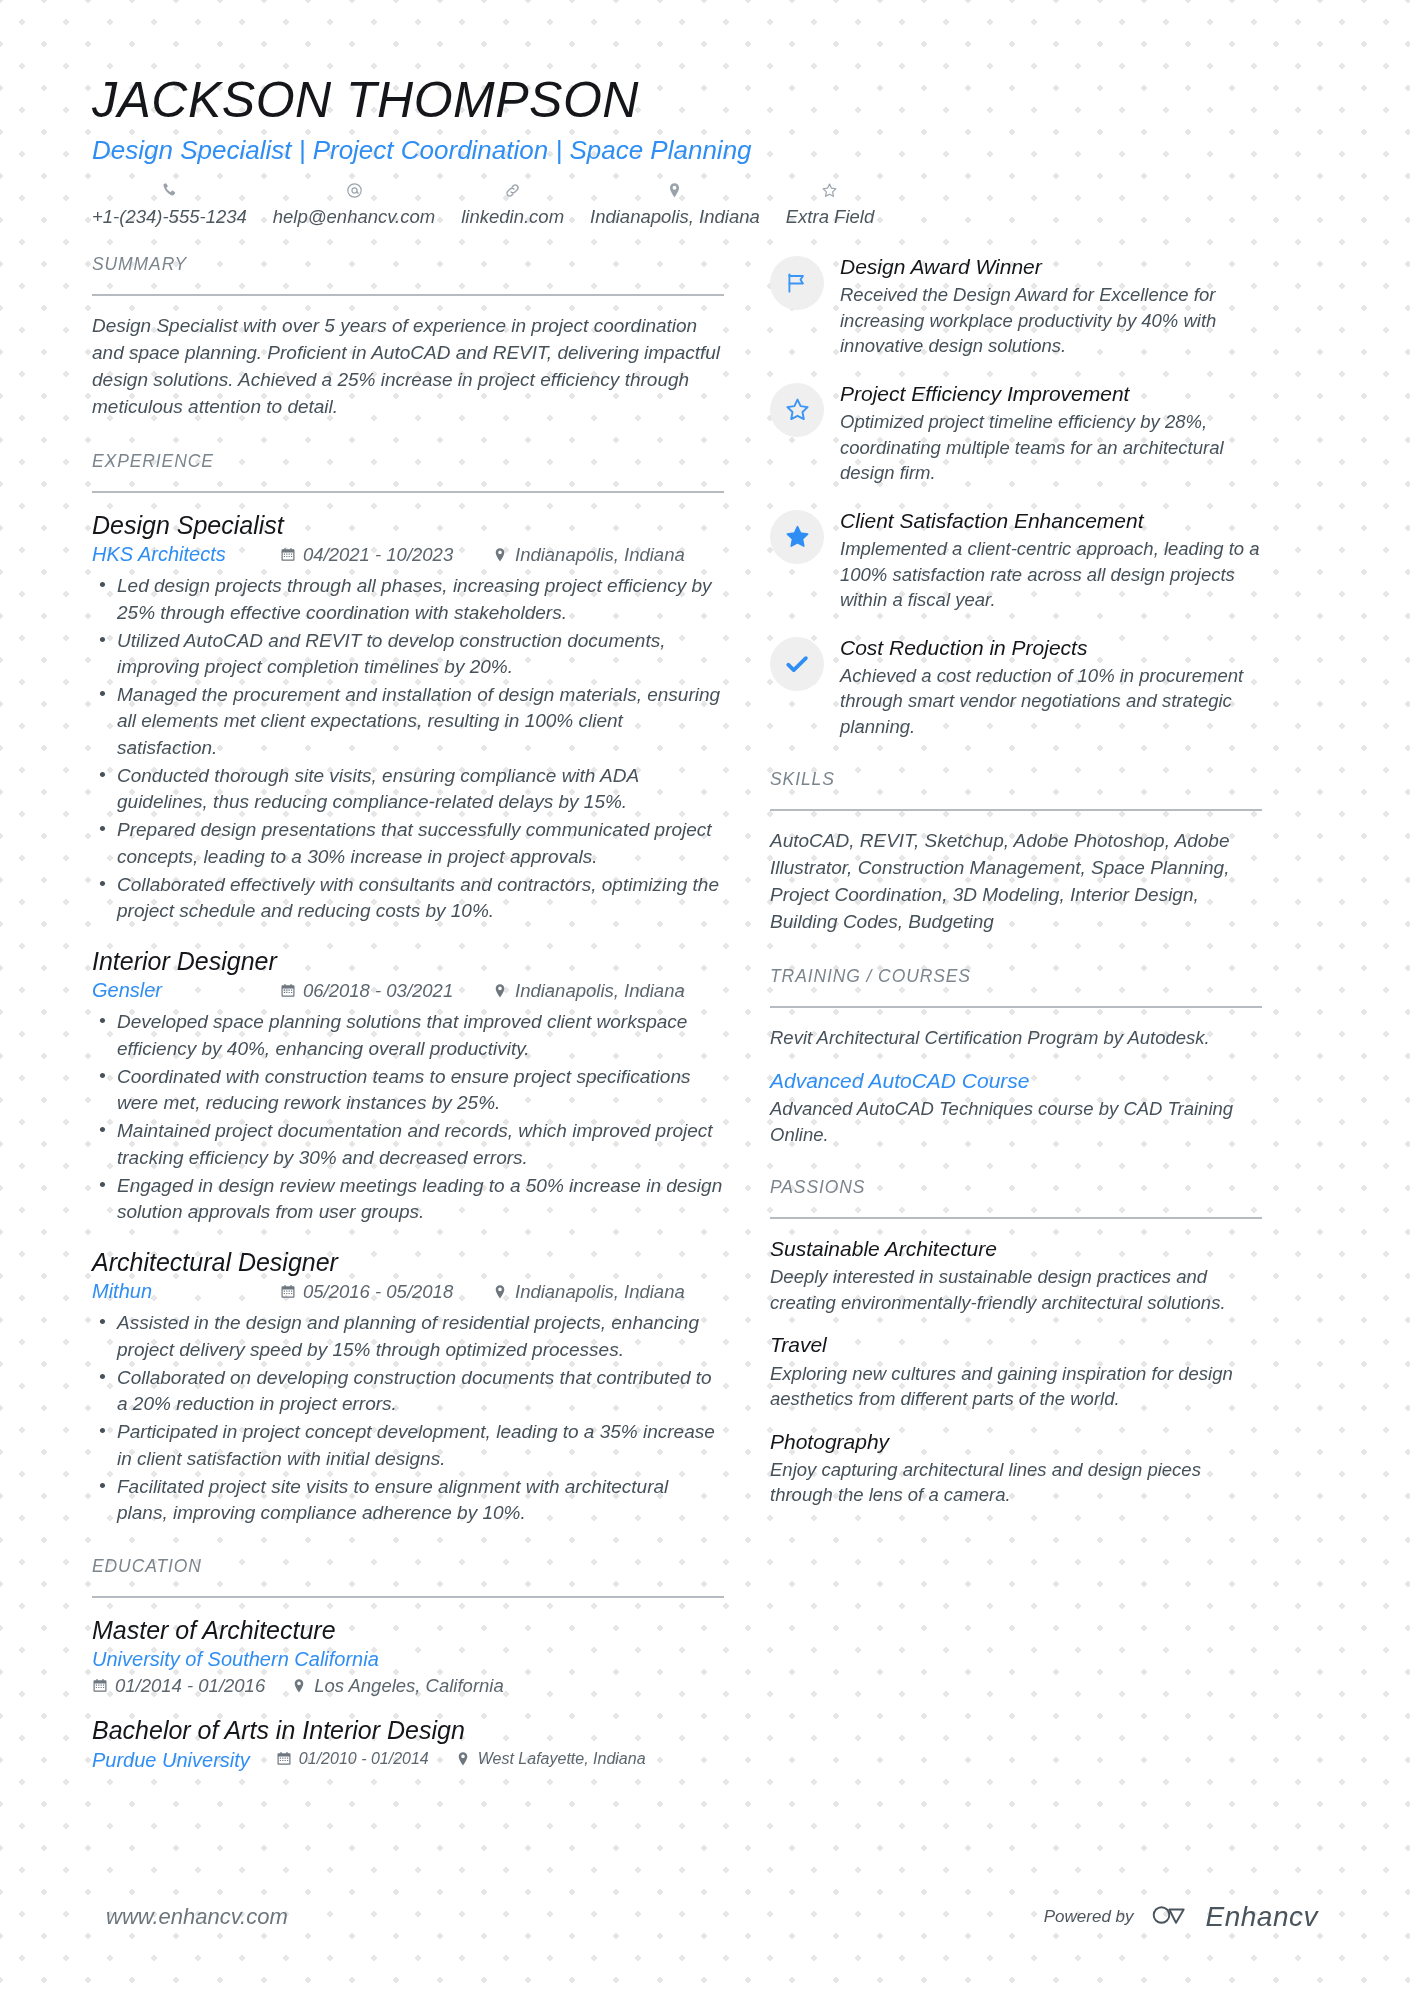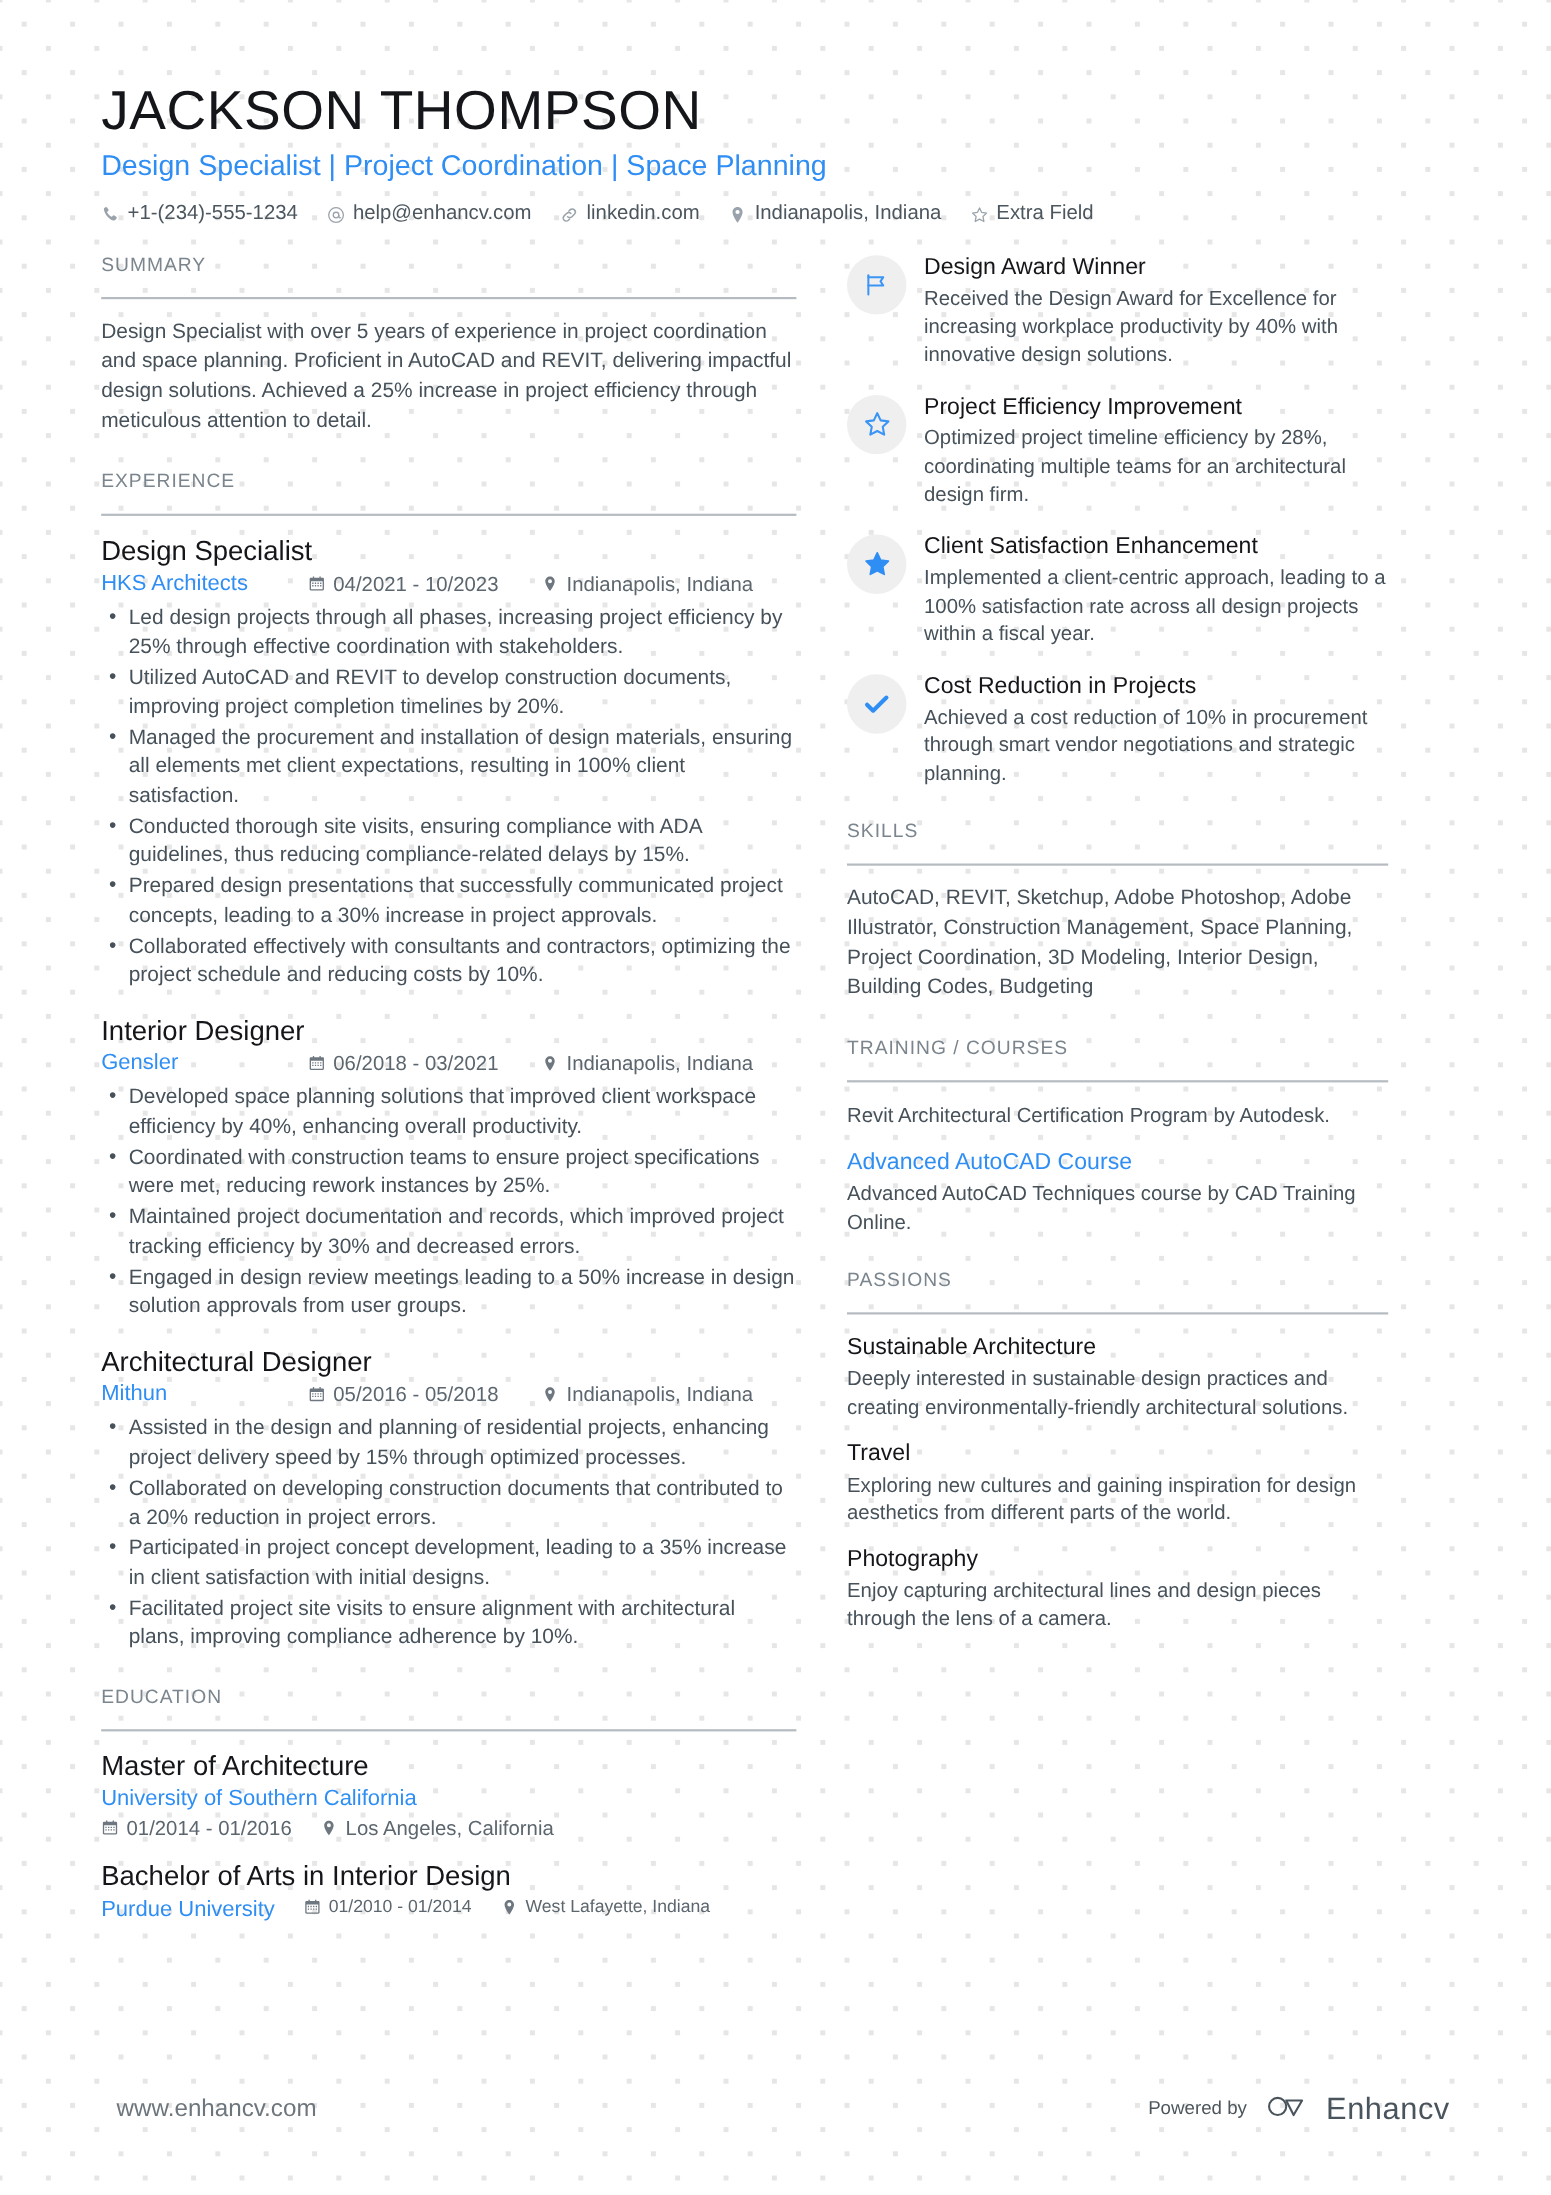--- a/index.html
+++ b/index.html
@@ -20,20 +20,21 @@
     width: 1410px;
     min-height: 1995px;
     position: relative;
     background-color: #ffffff;
     background-image:
       radial-gradient(circle, #e6e6e6 2.6px, transparent 2.7px),
       radial-gradient(circle, #e6e6e6 2.6px, transparent 2.7px);
     background-size: 44px 44px, 44px 44px;
     background-position: 0 0, 22px 22px;
     padding: 0 92px;
+    font-style: italic;
   }
 
   
   .hdr { padding-top: 72px; }
 
   .name {
     font-size: 50px;
     font-weight: 400;
     letter-spacing: 0.5px;
     color: #14161a;
@@ -51,21 +52,21 @@
 
   .contact {
     margin-top: 16px;
     display: flex;
     align-items: center;
     flex-wrap: wrap;
     gap: 0 26px;
     font-size: 18.5px;
     color: #4c565e;
   }
-  .contact .item { display: flex; align-items: flex-end; gap: 7px; white-space: nowrap; }
+  .contact .item { display: flex; align-items: center; gap: 7px; white-space: nowrap; flex-direction: column; }
   .contact .ico { display: inline-flex; align-items: center; color: #9aa3ab; }
   .contact .ico svg { display: block; }
 
   
   .cols {
     display: flex;
     gap: 0;
     margin-top: 26px;
     align-items: flex-start;
   }

